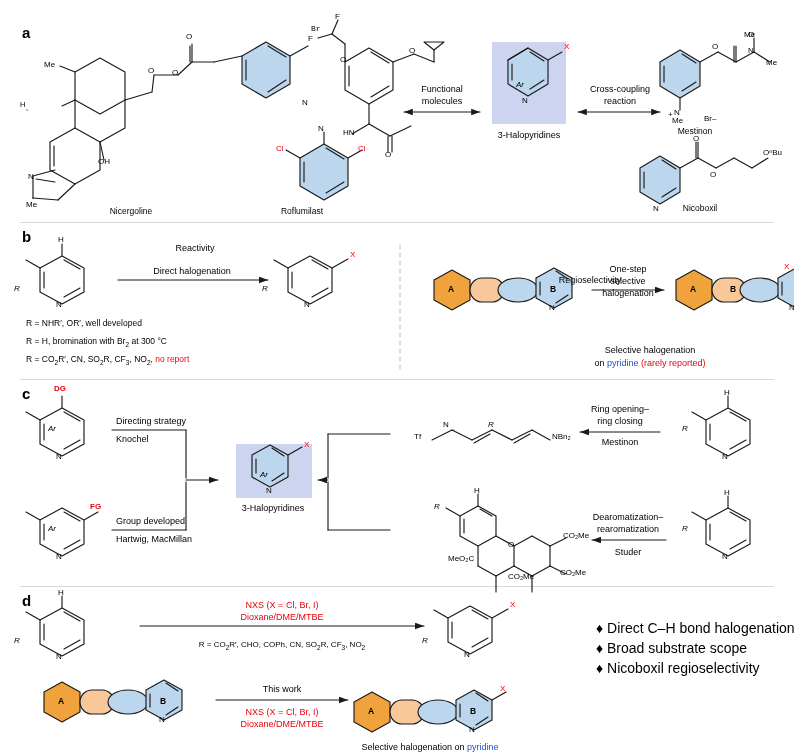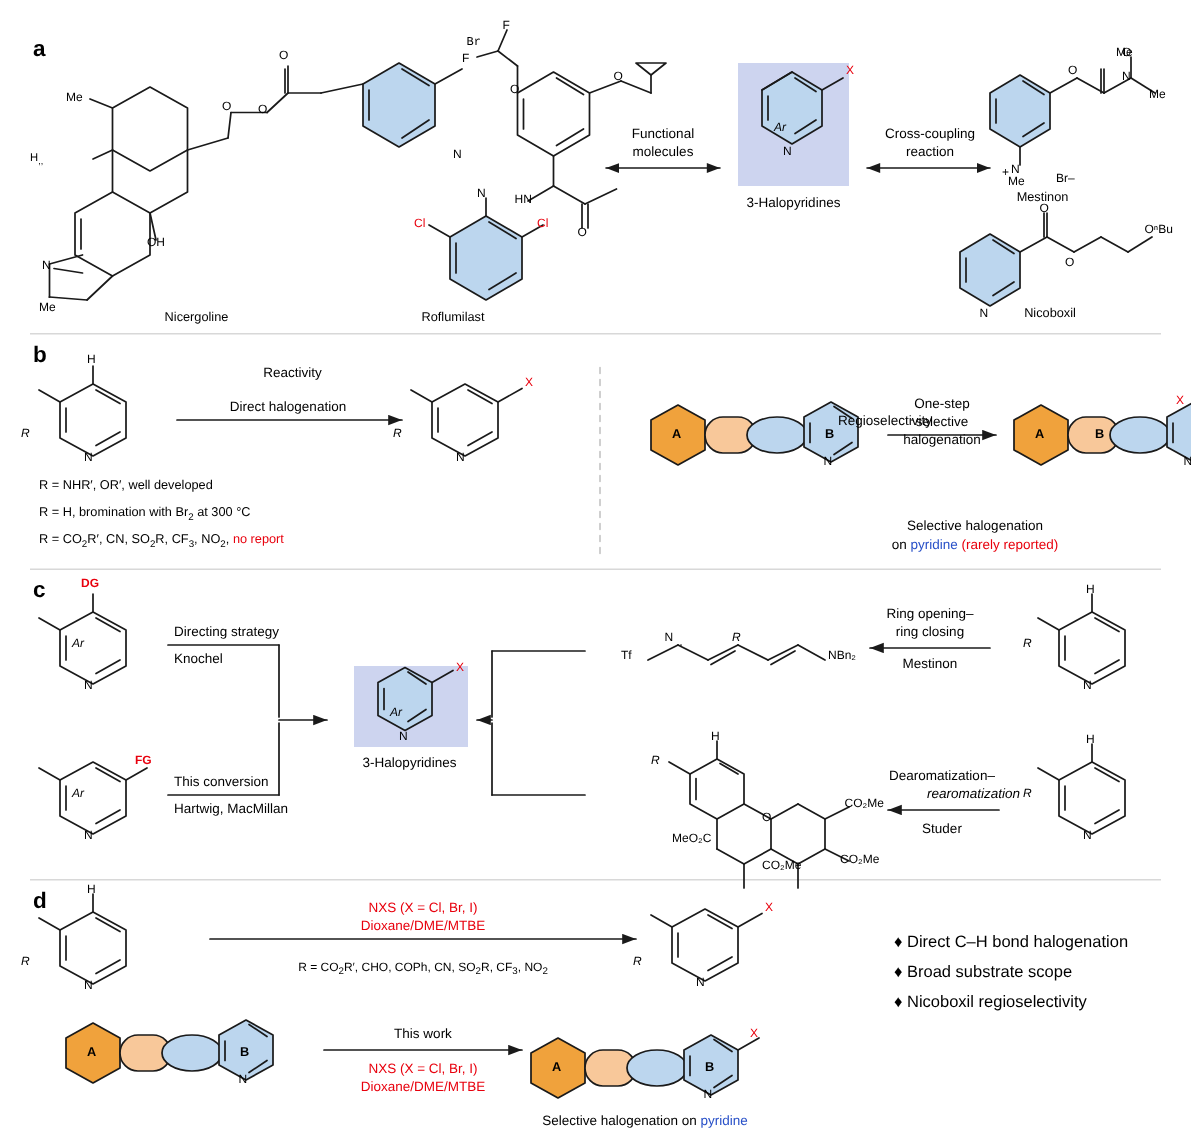--- a/index.html
+++ b/index.html
@@ -18,21 +18,21 @@
   .lbl{position:absolute;font-size:8.5px;color:#000;white-space:nowrap;}
   .lbl.c{transform:translateX(-50%);}
   .lbl.red{color:#e8000d;}
   .lbl.b{font-weight:bold;}
   .lbl.i{font-style:italic;}
   .lbl.s9{font-size:9px;}
   .lbl.s8{font-size:8px;}
   .lbl.s75{font-size:7.5px;}
   .rule{position:absolute;background:#d8d8d8;}
   svg{position:absolute;left:0;top:0;overflow:visible;}
-  .bullets{position:absolute;font-size:11px;line-height:20px;}
+  .bullets{position:absolute;font-size:14px;line-height:20px;}
   .bullets div{white-space:nowrap;}
 </style>
 </head>
 <body>
 
 <div class="fig">
 
   <div class="panel-letter" style="left:22px;top:24px;">a</div>
   <div class="panel-letter" style="left:22px;top:228px;">b</div>
   <div class="panel-letter" style="left:22px;top:385px;">c</div>
@@ -438,21 +438,21 @@
 
   <div class="lbl s8 red b" style="left:54px;top:384px;">DG</div>
   <div class="lbl s8 i" style="left:48px;top:424px;">Ar</div>
   <div class="lbl s8" style="left:56px;top:452px;">N</div>
   <div class="lbl s9" style="left:116px;top:416px;">Directing strategy</div>
   <div class="lbl s9" style="left:116px;top:434px;">Knochel</div>
 
   <div class="lbl s8 red b" style="left:90px;top:502px;">FG</div>
   <div class="lbl s8 i" style="left:48px;top:524px;">Ar</div>
   <div class="lbl s8" style="left:56px;top:552px;">N</div>
-  <div class="lbl s9" style="left:116px;top:516px;">This conversion</div>
+  <div class="lbl s9" style="left:116px;top:516px;">Group developed</div>
   <div class="lbl s9" style="left:116px;top:534px;">Hartwig, MacMillan</div>
 
   <div class="lbl s8 i" style="left:260px;top:470px;">Ar</div>
   <div class="lbl s8 red" style="left:304px;top:440px;">X</div>
   <div class="lbl s8" style="left:266px;top:486px;">N</div>
   <div class="lbl c s9" style="left:273px;top:503px;">3-Halopyridines</div>
 
   <div class="lbl s8" style="left:414px;top:432px;">Tf</div>
   <div class="lbl s8" style="left:443px;top:420px;">N</div>
   <div class="lbl s8 i" style="left:488px;top:420px;">R</div>
@@ -465,21 +465,21 @@
   <div class="lbl s8" style="left:722px;top:452px;">N</div>
 
   <div class="lbl s8 i" style="left:434px;top:502px;">R</div>
   <div class="lbl s8" style="left:474px;top:486px;">H</div>
   <div class="lbl s8" style="left:508px;top:540px;">O</div>
   <div class="lbl s8" style="left:563px;top:531px;">CO₂Me</div>
   <div class="lbl s8" style="left:560px;top:568px;">CO₂Me</div>
   <div class="lbl s8" style="left:448px;top:554px;">MeO₂C</div>
   <div class="lbl s8" style="left:508px;top:572px;">CO₂Me</div>
   <div class="lbl c s9" style="left:628px;top:512px;">Dearomatization–</div>
-  <div class="lbl c s9" style="left:649px;top:524px;font-style:italic;">rearomatization</div>
+  <div class="lbl c s9" style="left:628px;top:524px;">rearomatization</div>
   <div class="lbl c s9" style="left:628px;top:547px;">Studer</div>
   <div class="lbl s8 i" style="left:682px;top:524px;">R</div>
   <div class="lbl s8" style="left:724px;top:488px;">H</div>
   <div class="lbl s8" style="left:722px;top:552px;">N</div>
 
   <div class="lbl s8 i" style="left:14px;top:636px;">R</div>
   <div class="lbl s8" style="left:58px;top:588px;">H</div>
   <div class="lbl s8" style="left:56px;top:652px;">N</div>
   <div class="lbl c red s9" style="left:282px;top:600px;">NXS (X = Cl, Br, I)</div>
   <div class="lbl c red s9" style="left:282px;top:612px;">Dioxane/DME/MTBE</div>

